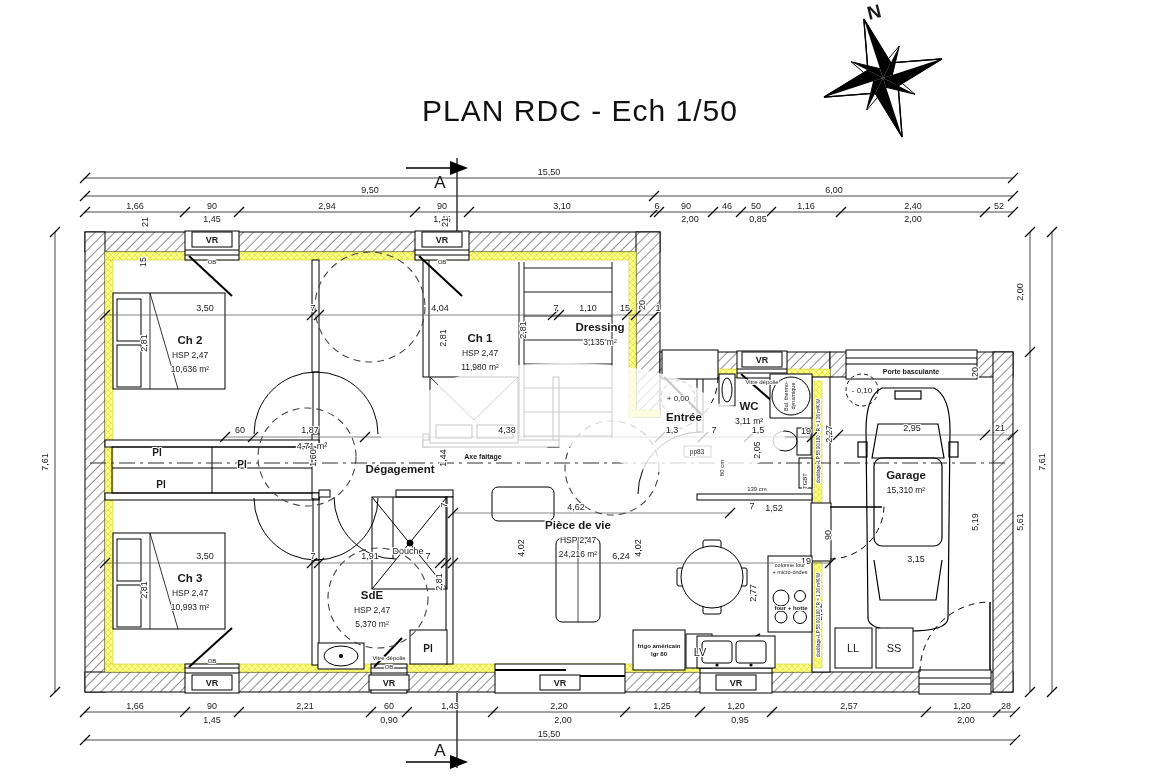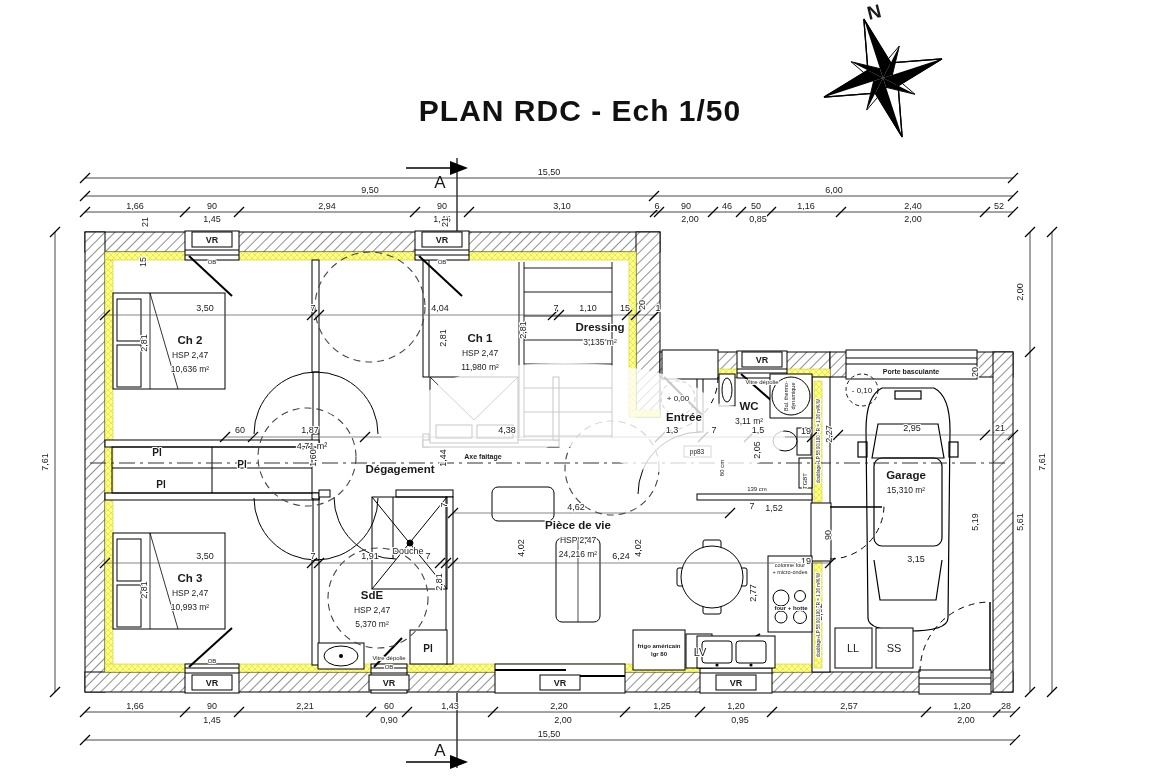--- a/index.html
+++ b/index.html
@@ -1,18 +1,18 @@
 <!DOCTYPE html>
 <html><head>
 <meta charset="utf-8">
 <style>
   html,body{margin:0;padding:0;background:#fff;font-family:"Liberation Sans",sans-serif;}
   #stage{position:relative;width:1163px;height:781px;background:#fff;overflow:hidden;}
   #plan-title{position:absolute;left:280px;top:94px;width:600px;text-align:center;
-    font-size:30px;font-weight:bold;color:#111;letter-spacing:1px;}
+    font-size:30px;font-weight:normal;color:#111;letter-spacing:1px;}
   svg text{font-family:"Liberation Sans",sans-serif;fill:#1a1a1a;
     paint-order:stroke;stroke:#ffffff;stroke-width:2.2px;stroke-linejoin:round;}
   svg text.nohalo{stroke:none;}
   .wall{stroke:#000;stroke-width:1;}
   .thin{stroke:#555;stroke-width:0.7;}
   .dim{stroke:#333;stroke-width:0.9;}
   .arc{stroke:#000;stroke-width:1;fill:none;}
   .furn{stroke:#000;stroke-width:1;fill:#fff;}
   .dash{stroke-dasharray:6 5;}
 </style>

